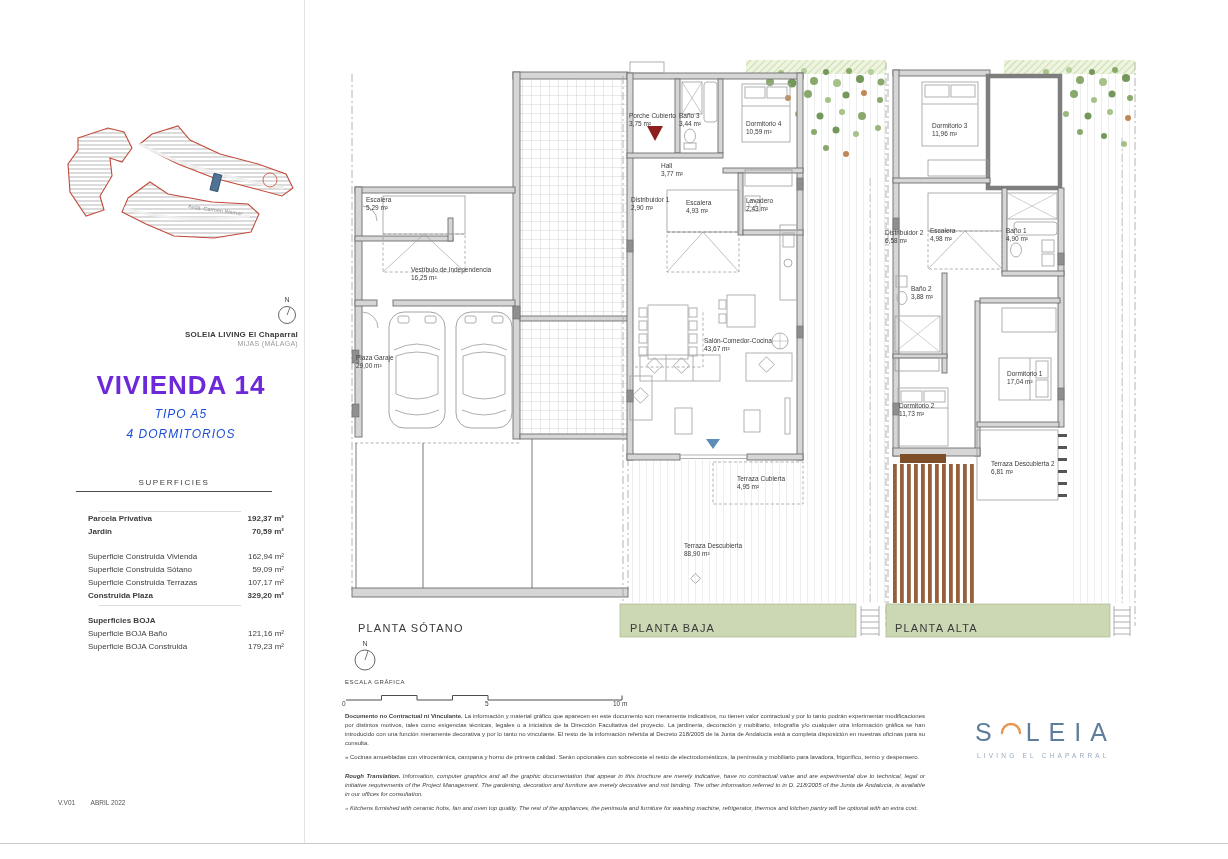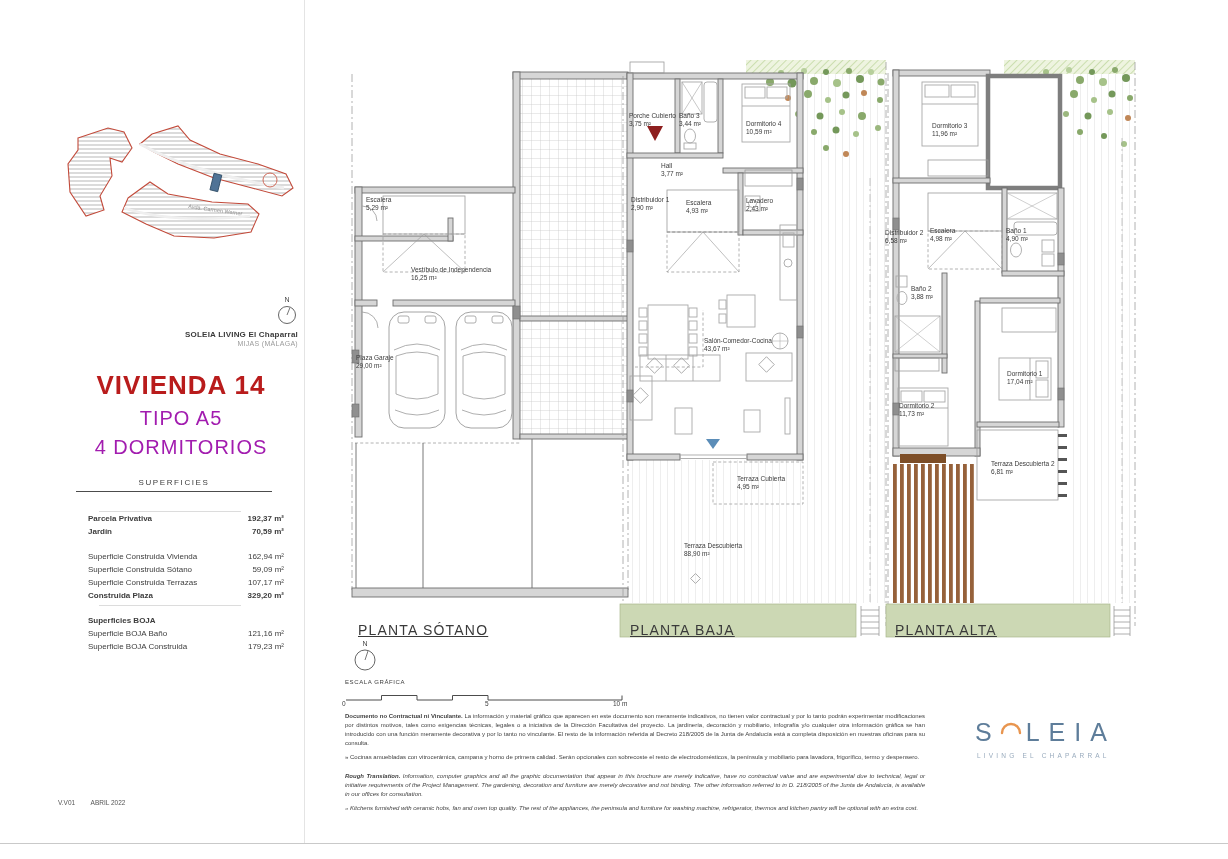--- a/index.html
+++ b/index.html
@@ -2,35 +2,35 @@
 <html><head>
 <meta charset="utf-8">
 <style>
   html,body{margin:0;padding:0;background:#888;}
   .page{position:relative;width:1228px;height:859px;background:#ffffff;margin:0 auto;
         font-family:"Liberation Sans", sans-serif;color:#3c3c3c;overflow:hidden;}
   .abs{position:absolute;}
   
   .proj-name{font-size:8px;font-weight:bold;color:#3b3b3b;letter-spacing:.2px;}
   .proj-loc{font-size:7px;color:#9b9b9b;letter-spacing:.3px;margin-top:1px;}
-  .t-main{font-size:26px;font-weight:bold;color:#b91c1c;letter-spacing:1px;}
-  .t-sub{font-size:20px;color:#a21caf;letter-spacing:1px;margin-top:6px;}
+  .t-main{font-size:26px;font-weight:bold;color:#6d28d9;letter-spacing:1px;}
+  .t-sub{font-size:12px;color:#1d4ed8;letter-spacing:1px;margin-top:6px;font-style:italic;}
   .sup-head{font-size:8px;letter-spacing:1.6px;text-align:center;color:#3c3c3c;
             padding-bottom:4px;border-bottom:1px solid #4c4c4c;}
   .stable{width:196px;}
   .srow{display:flex;justify-content:space-between;align-items:center;height:13px;font-size:8px;color:#3c3c3c;}
   .sgap{height:12px;}
   .b{font-weight:bold;}
   .hair{background:#dcdcdc;height:1px;}
   
   .compass{text-align:center;}
   .compass-n{font-size:7px;color:#444;line-height:8px;}
   
   .rl{position:absolute;font-size:6.5px;line-height:1.18;color:#3a3a3a;white-space:nowrap;}
-  .ptitle{position:absolute;font-size:14px;letter-spacing:1.2px;color:#3a3a3a;text-decoration:underline;}
+  .ptitle{position:absolute;font-size:11px;letter-spacing:1.2px;color:#3a3a3a;}
   
   .wallf{fill:#d6d6d6;stroke:#6e6e6e;stroke-width:.9;}
   .whatch{fill:#8f8f8f;stroke:#6e6e6e;stroke-width:.6;}
   .fn{fill:none;stroke:#a8a8a8;stroke-width:.9;}
   .tw{fill:none;stroke:#9b9b9b;stroke-width:.8;}
   .tw2{fill:none;stroke:#6a6a6a;stroke-width:.9;}
   .ds{fill:none;stroke:#9e9e9e;stroke-width:.8;stroke-dasharray:3 2.2;}
   .dd{fill:none;stroke:#a0a0a0;stroke-width:.8;stroke-dasharray:8 3 2 3;}
   .sb{fill:none;stroke:#4c4c4c;stroke-width:1;}
   

